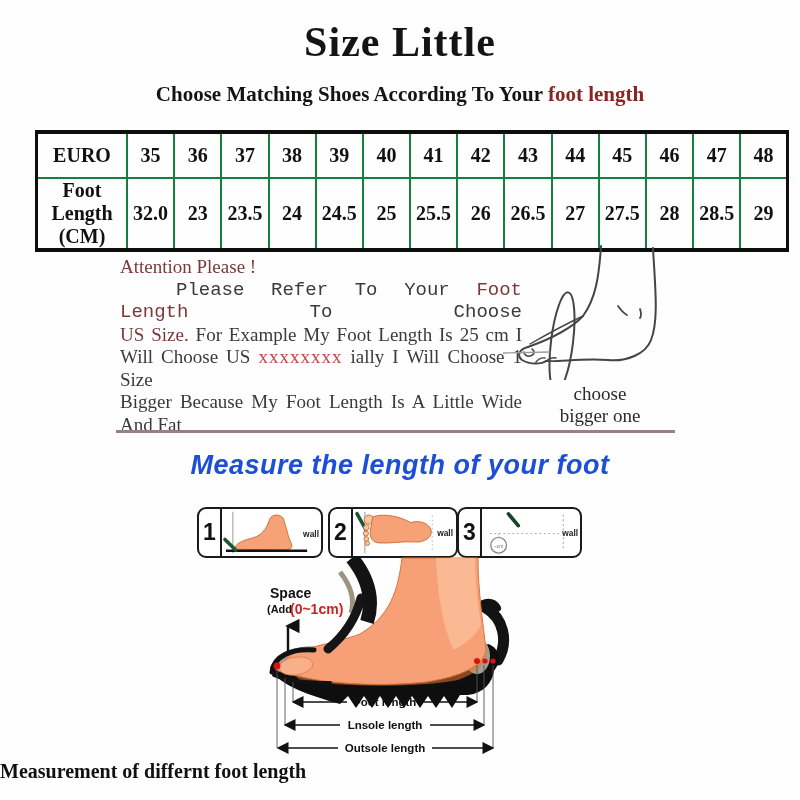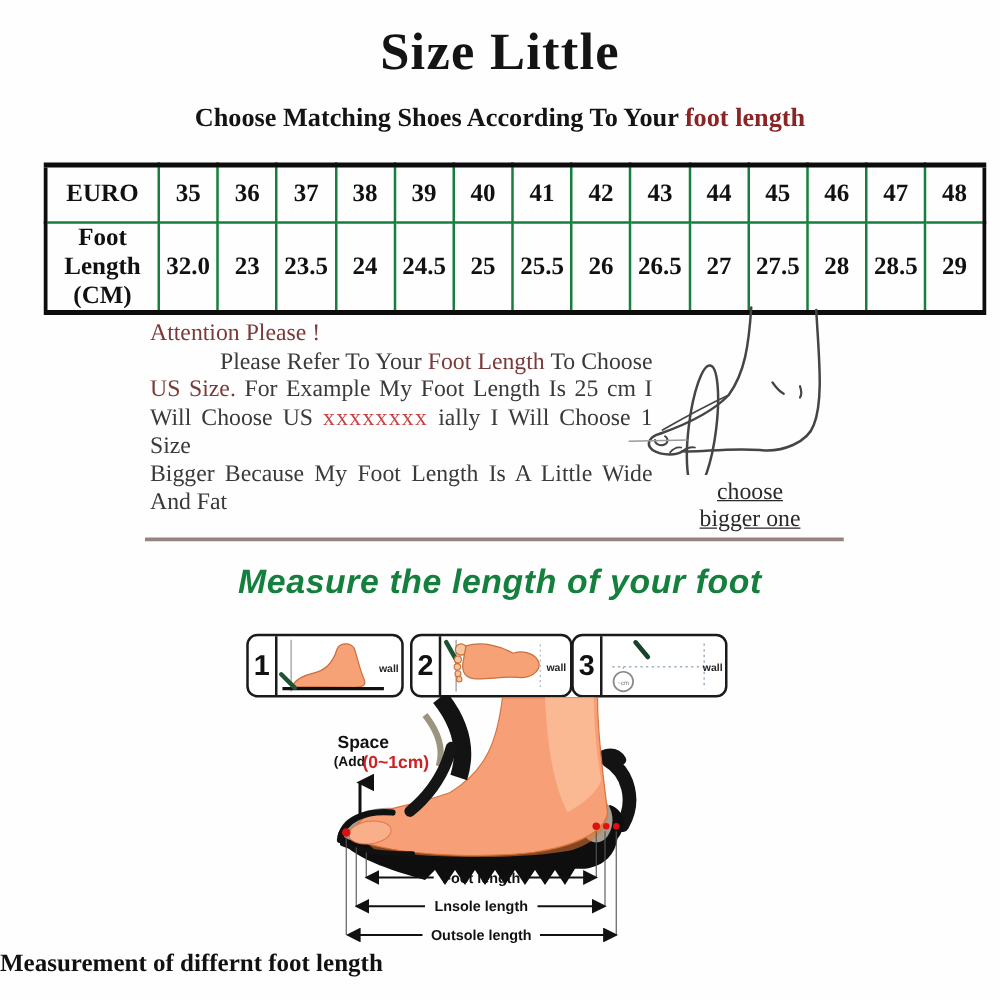--- a/index.html
+++ b/index.html
@@ -21,33 +21,33 @@
   table.size tr.r1 td{height:43px;}
   table.size tr.r2 td{height:55px;}
   td.rowhead{width:86px;}
   td.rowhead2{font-size:17px;line-height:1.12;}
 
   
   .attention{position:absolute;left:120px;top:256px;width:402px;
              font:400 19px "Liberation Serif",serif;color:#3a3a3a;line-height:22.5px;}
   .att-line{text-align:justify;text-align-last:justify;white-space:normal;}
   .att-first{text-align:left;text-align-last:left;color:#7b3a3a;}
-  .att-indent{text-indent:56px;}
+  .att-indent{text-indent:56px;font-family:Liberation Mono, monospace;}
   .att-last{text-align:left;text-align-last:left;}
   .dkred{color:#7b3a3a;}
   .xred{color:#c84444;letter-spacing:1px;}
 
   .choose-note{position:absolute;left:520px;top:383px;width:160px;text-align:center;
-               font:400 19px "Liberation Serif",serif;color:#2a2a2a;line-height:1.16;text-decoration:underline;}
+               font:400 19px "Liberation Serif",serif;color:#2a2a2a;line-height:1.16;}
 
   .divider{position:absolute;left:116px;top:430px;width:559px;height:3px;background:#97827f;}
 
   .measure-head{position:absolute;left:0;top:450px;width:800px;text-align:center;
                 font:700 italic 27px "Liberation Sans",sans-serif;
-                font-style:italic;color:#15803d;letter-spacing:.5px;}
+                font-style:italic;color:#1d4ed8;letter-spacing:.5px;}
 
   
   .panel{position:absolute;top:507px;height:51px;border:2.5px solid #1a1a1a;
          border-radius:9px;background:#fff;display:flex;box-sizing:border-box;}
   .panel-num{width:21px;border-right:2px solid #1a1a1a;display:flex;align-items:center;
              justify-content:center;font:700 23px "Liberation Sans",sans-serif;color:#111;}
   .panel-art{flex:1;position:relative;}
   .panel-art svg{position:absolute;left:0;top:0;width:100%;height:100%;}
 
   .footer{position:absolute;left:0;top:760px;width:800px;text-align:left;

